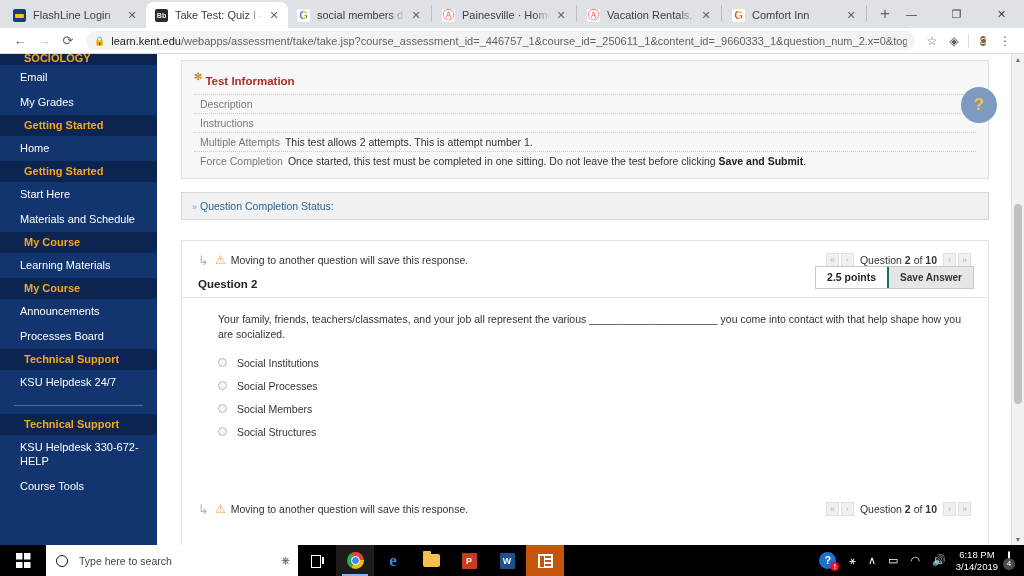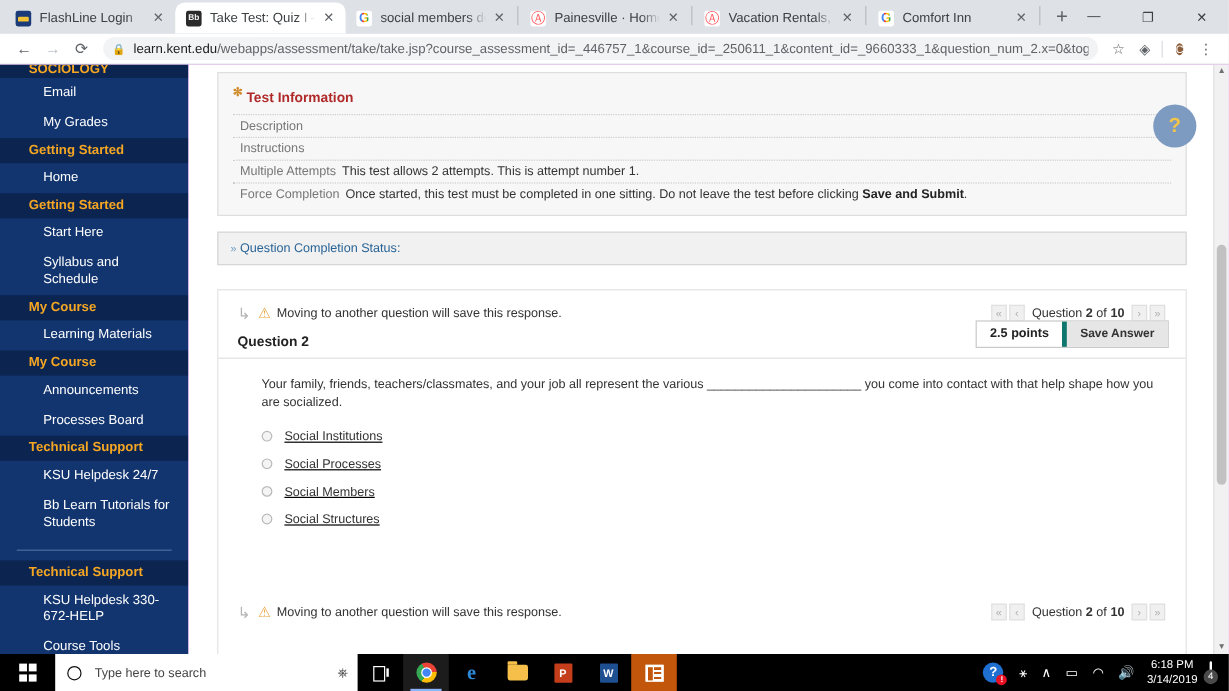--- a/index.html
+++ b/index.html
@@ -91,21 +91,21 @@
   .sidebar {
     width: 157px; background: #12356f; flex: none; height: 100%;
     position: relative; overflow: hidden;
   }
   .nav-head {
     background: #0b2450; color: #f5a623; font-weight: bold;
     font-size: 11px; padding: 4px 0 5px 24px;
   }
   .nav-head.clipped { padding-top: 0; height: 11px; line-height: 9px; overflow:hidden; }
   .nav-item {
-    color: #ffffff; font-size: 11px; padding: 5px 10px 6px 36px; line-height: 14px;
+    color: #ffffff; font-size: 11px; padding: 5px 10px 6px 20px; line-height: 14px;
   }
   .nav-divider { height: 1px; background: #4a6ea0; margin: 10px 14px 8px 14px; }
 
   .content {
     flex: 1; background: #ffffff; position: relative; overflow: hidden;
     padding: 6px 0 0 16px;
   }
   .scrollarea { position: absolute; inset: 0; right: 13px; overflow: hidden; }
   .panel { margin: 6px 22px 0 24px; }
 
@@ -150,28 +150,28 @@
   .qhead {
     font-weight: bold; font-size: 11.5px; color: #222; padding: 0 16px 7px 16px;
     border-bottom: 1px solid #e0e0e0; margin: 0 0 0 0; position: relative;
   }
   .pointsbox {
     position: absolute; right: 14px; top: -12px;
     border: 1px solid #c9c9c9; background: #fff; display: flex; align-items: center;
   }
   .pointsbox .pts { font-size: 10.5px; font-weight: bold; color: #222; padding: 0 11px; text-align: right; }
   .pointsbox .savebtn {
-    background: #e6e6e6; border-left: 4px solid #0f766e;
+    background: #e6e6e6; border-left: 2px solid #0f766e;
     font-size: 10px; color: #333; padding: 5px 11px;
   }
 
   .qbody { padding: 14px 18px 10px 36px; }
   .qtextline { font-size: 10.5px; color: #333; line-height: 15px; }
   .answers { margin-top: 10px; }
-  .ansrow { display: flex; align-items: center; padding: 5px 0 6px 0; text-decoration: underline; }
+  .ansrow { display: flex; align-items: center; padding: 5px 0 6px 0; }
   .radio {
     width: 9px; height: 9px; border-radius: 50%; border: 1px solid #b8b8b8;
     background: #f4f4f4; flex: none; margin-right: 10px;
   }
   .anslabel { font-size: 10.5px; color: #333; }
 
   .bottomnav { margin-top: 36px; padding-bottom: 8px; }
   .qblockfooter { height: 28px; }
 
   .helpbtn {
@@ -332,29 +332,28 @@
   <div class="viewport">
 
     <div class="sidebar">
       <div class="nav-head clipped">SOCIOLOGY</div>
       <div class="nav-item">Email</div>
       <div class="nav-item">My Grades</div>
       <div class="nav-head">Getting Started</div>
       <div class="nav-item">Home</div>
       <div class="nav-head">Getting Started</div>
       <div class="nav-item">Start Here</div>
-      <div class="nav-item">Syllabus and Schedule</div>
+      <div class="nav-item">Materials and Schedule</div>
       <div class="nav-head">My Course</div>
       <div class="nav-item">Learning Materials</div>
       <div class="nav-head">My Course</div>
       <div class="nav-item">Announcements</div>
       <div class="nav-item">Processes Board</div>
       <div class="nav-head">Technical Support</div>
       <div class="nav-item">KSU Helpdesk 24/7</div>
-      <div class="nav-item">Bb Learn Tutorials for Students</div>
       <div class="nav-divider"></div>
       <div class="nav-head">Technical Support</div>
       <div class="nav-item">KSU Helpdesk 330-672-HELP</div>
       <div class="nav-item">Course Tools</div>
     </div>
 
     <div class="content">
       <div class="scrollarea">
         <div class="panel">
 

